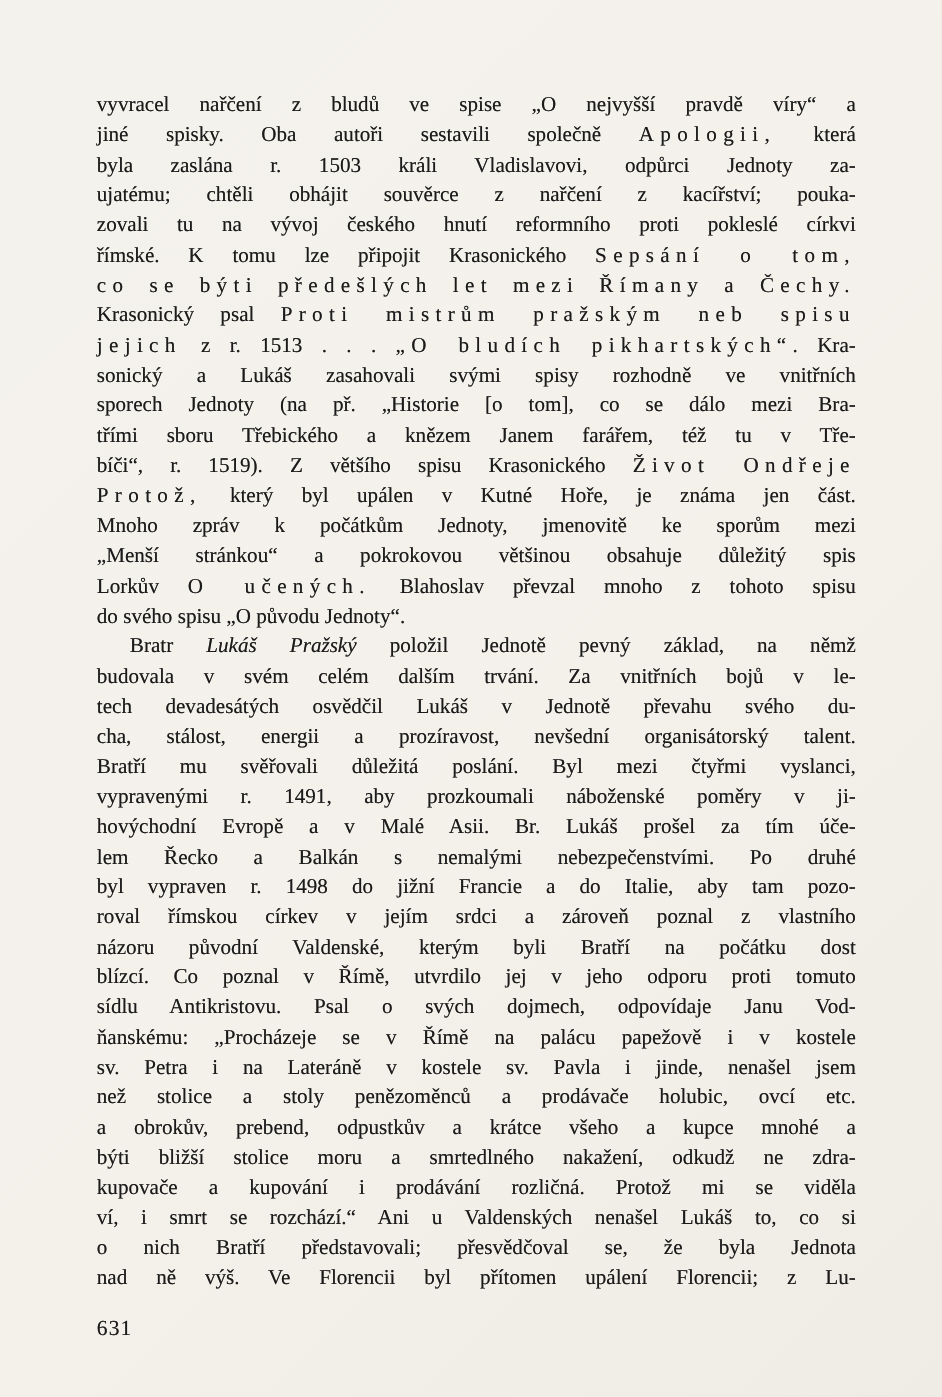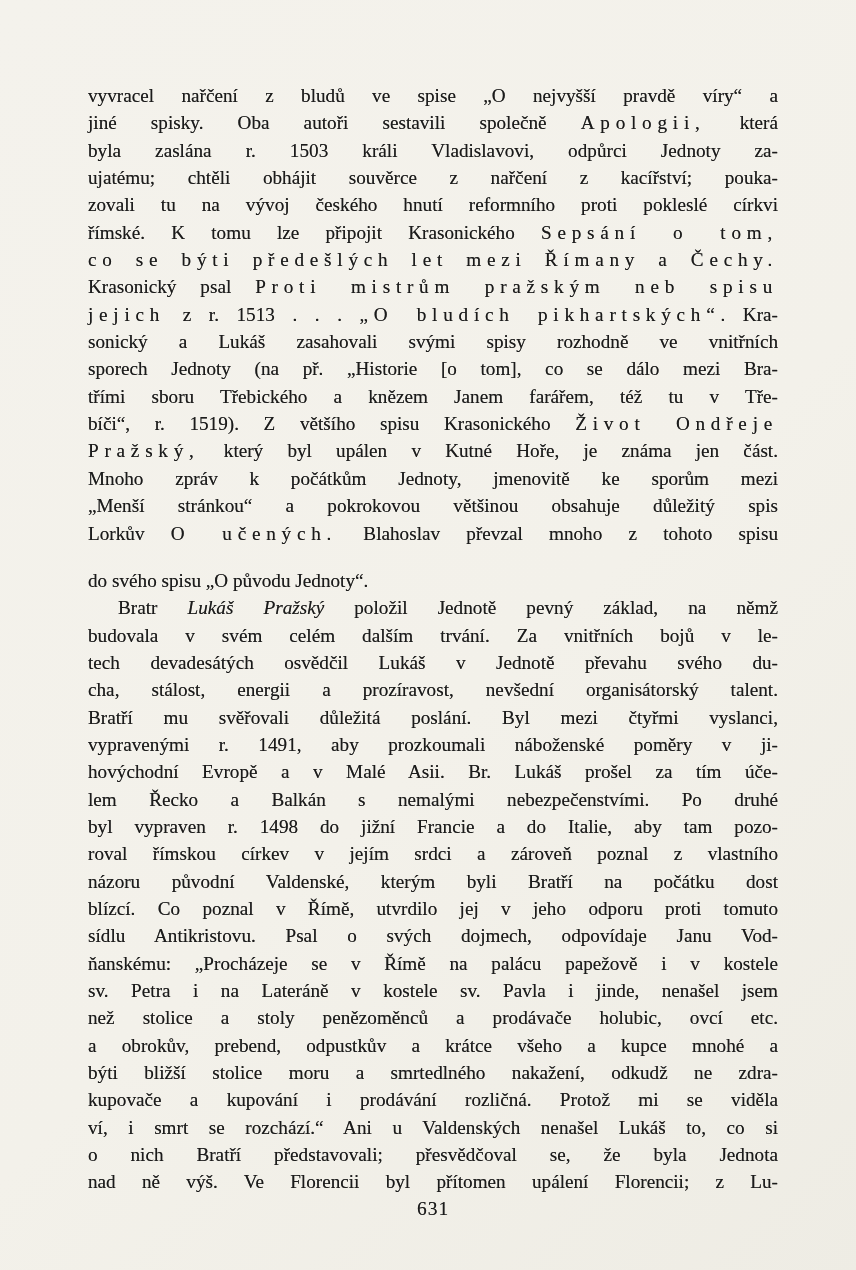--- a/index.html
+++ b/index.html
@@ -21,29 +21,29 @@
     left: 88px; top: 82px; width: 690px;
     font-size: 19.2px;
     line-height: 27.35px;
     text-shadow: 0 0 0.4px rgba(0,0,0,0.55);
   }
   .paragraph { margin: 0; }
   .line {
     text-align: justify;
     text-align-last: justify;
   }
-  .line.no-justify { text-align-last: left; margin-top: 20px; }
+  .line.no-justify { text-align-last: left; }
   .line.indent { text-indent: 30px; }
   .seg.spaced { letter-spacing: 0.30em; margin-top: 17px; }
   .seg.italic { font-style: italic; }
   .page-number {
     position: absolute;
     left: 88px; width: 690px;
     bottom: 50px;
-    text-align: center;
+    text-align: left;
     font-size: 19.5px;
     letter-spacing: 1px;
     color: #1b1b1b;
     text-shadow: 0 0 0.4px rgba(0,0,0,0.55);
   }
 </style>
 </head>
 <body>
 
 <div class="page">
@@ -55,21 +55,21 @@
         <div class="line"><span class="seg">ujatému; chtěli obhájit souvěrce z nařčení z kacířství; pouka-</span></div>
         <div class="line"><span class="seg">zovali tu na vývoj českého hnutí reformního proti pokleslé církvi</span></div>
         <div class="line"><span class="seg">římské. K tomu lze připojit Krasonického </span><span class="seg spaced">Sepsání o tom,</span></div>
         <div class="line"><span class="seg spaced">co se býti předešlých let mezi Římany a Čechy.</span></div>
         <div class="line"><span class="seg">Krasonický psal </span><span class="seg spaced">Proti mistrům pražským neb spisu</span></div>
         <div class="line"><span class="seg spaced">jejich</span><span class="seg"> z r. 1513 . . . </span><span class="seg spaced">„O bludích pikhartských“</span><span class="seg">. Kra-</span></div>
         <div class="line"><span class="seg">sonický a Lukáš zasahovali svými spisy rozhodně ve vnitřních</span></div>
         <div class="line"><span class="seg">sporech Jednoty (na př. „Historie [o tom], co se dálo mezi Bra-</span></div>
         <div class="line"><span class="seg">třími sboru Třebického a knězem Janem farářem, též tu v Tře-</span></div>
         <div class="line"><span class="seg">bíči“, r. 1519). Z většího spisu Krasonického </span><span class="seg spaced">Život Ondřeje</span></div>
-        <div class="line"><span class="seg spaced">Pražský,</span><span class="seg"> který byl upálen v Kutné Hoře, je známa jen část.</span></div>
+        <div class="line"><span class="seg spaced">Protož,</span><span class="seg"> který byl upálen v Kutné Hoře, je známa jen část.</span></div>
         <div class="line"><span class="seg">Mnoho zpráv k počátkům Jednoty, jmenovitě ke sporům mezi</span></div>
         <div class="line"><span class="seg">„Menší stránkou“ a pokrokovou většinou obsahuje důležitý spis</span></div>
         <div class="line"><span class="seg">Lorkův </span><span class="seg spaced">O učených.</span><span class="seg"> Blahoslav převzal mnoho z tohoto spisu</span></div>
         <div class="line no-justify"><span class="seg">do svého spisu „O původu Jednoty“.</span></div>
       </div>
       <div class="paragraph">
         <div class="line indent"><span class="seg">Bratr </span><span class="seg italic">Lukáš Pražský</span><span class="seg"> položil Jednotě pevný základ, na němž</span></div>
         <div class="line"><span class="seg">budovala v svém celém dalším trvání. Za vnitřních bojů v le-</span></div>
         <div class="line"><span class="seg">tech devadesátých osvědčil Lukáš v Jednotě převahu svého du-</span></div>
         <div class="line"><span class="seg">cha, stálost, energii a prozíravost, nevšední organisátorský talent.</span></div>

